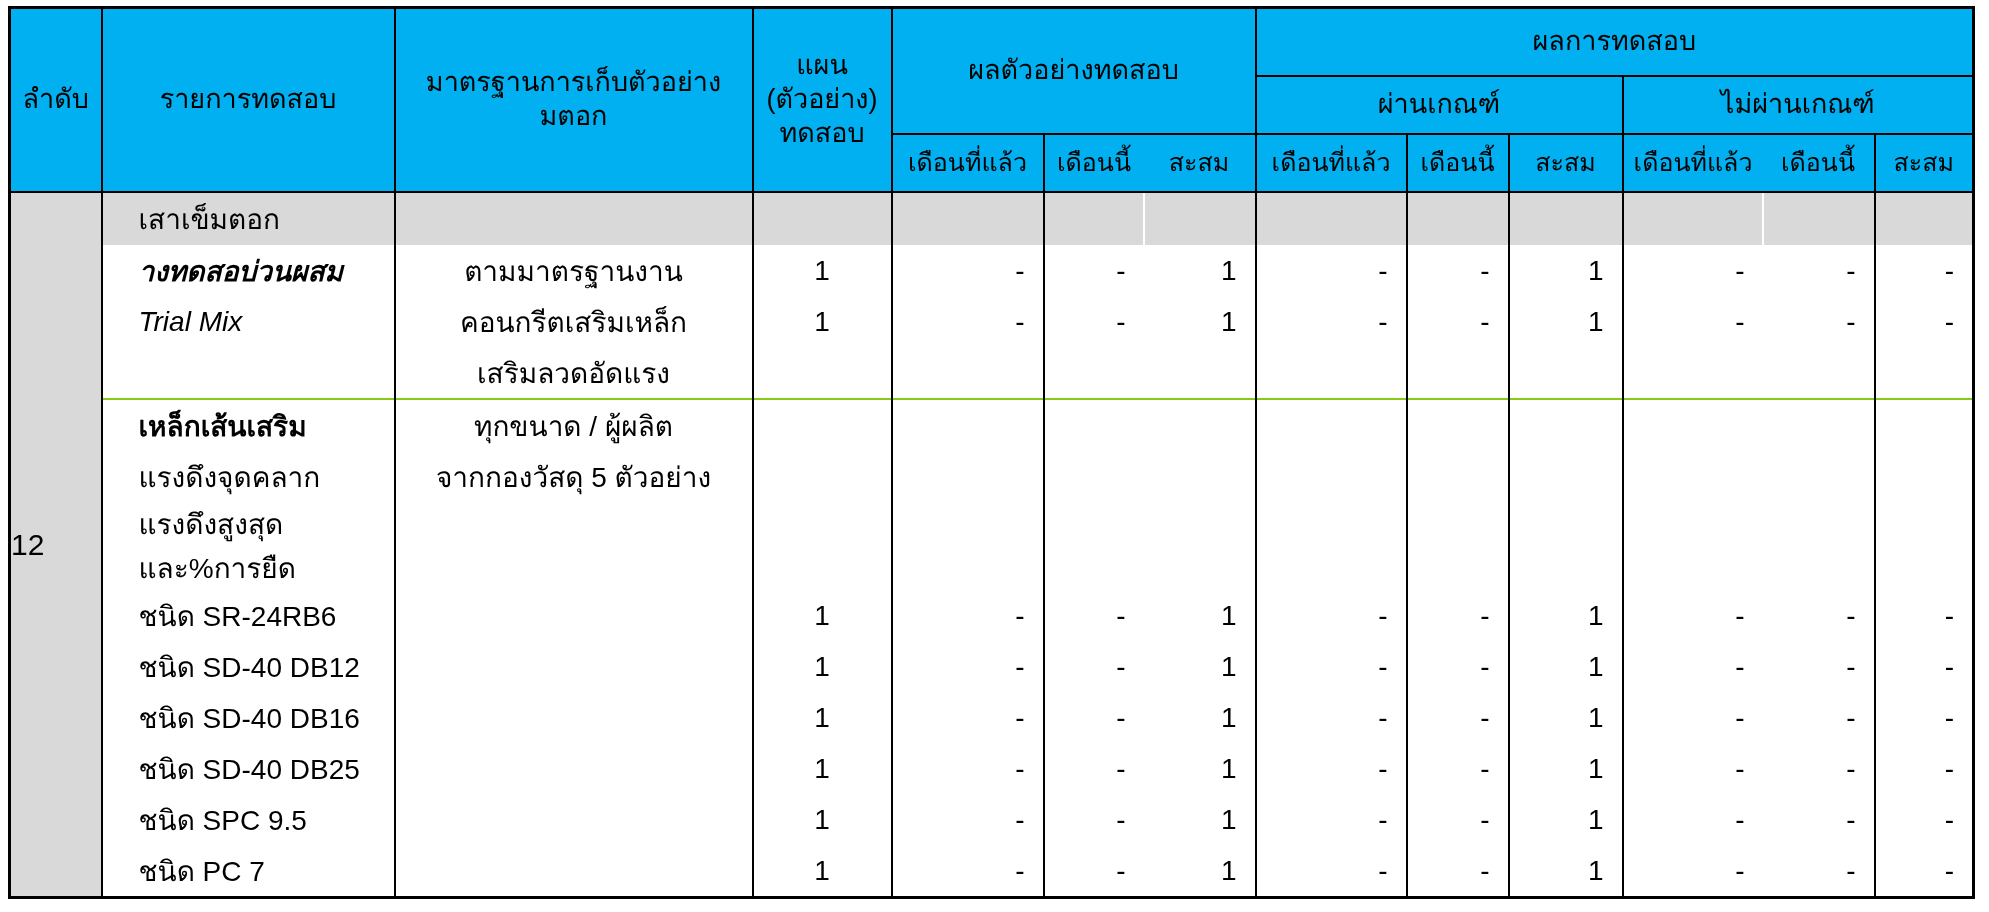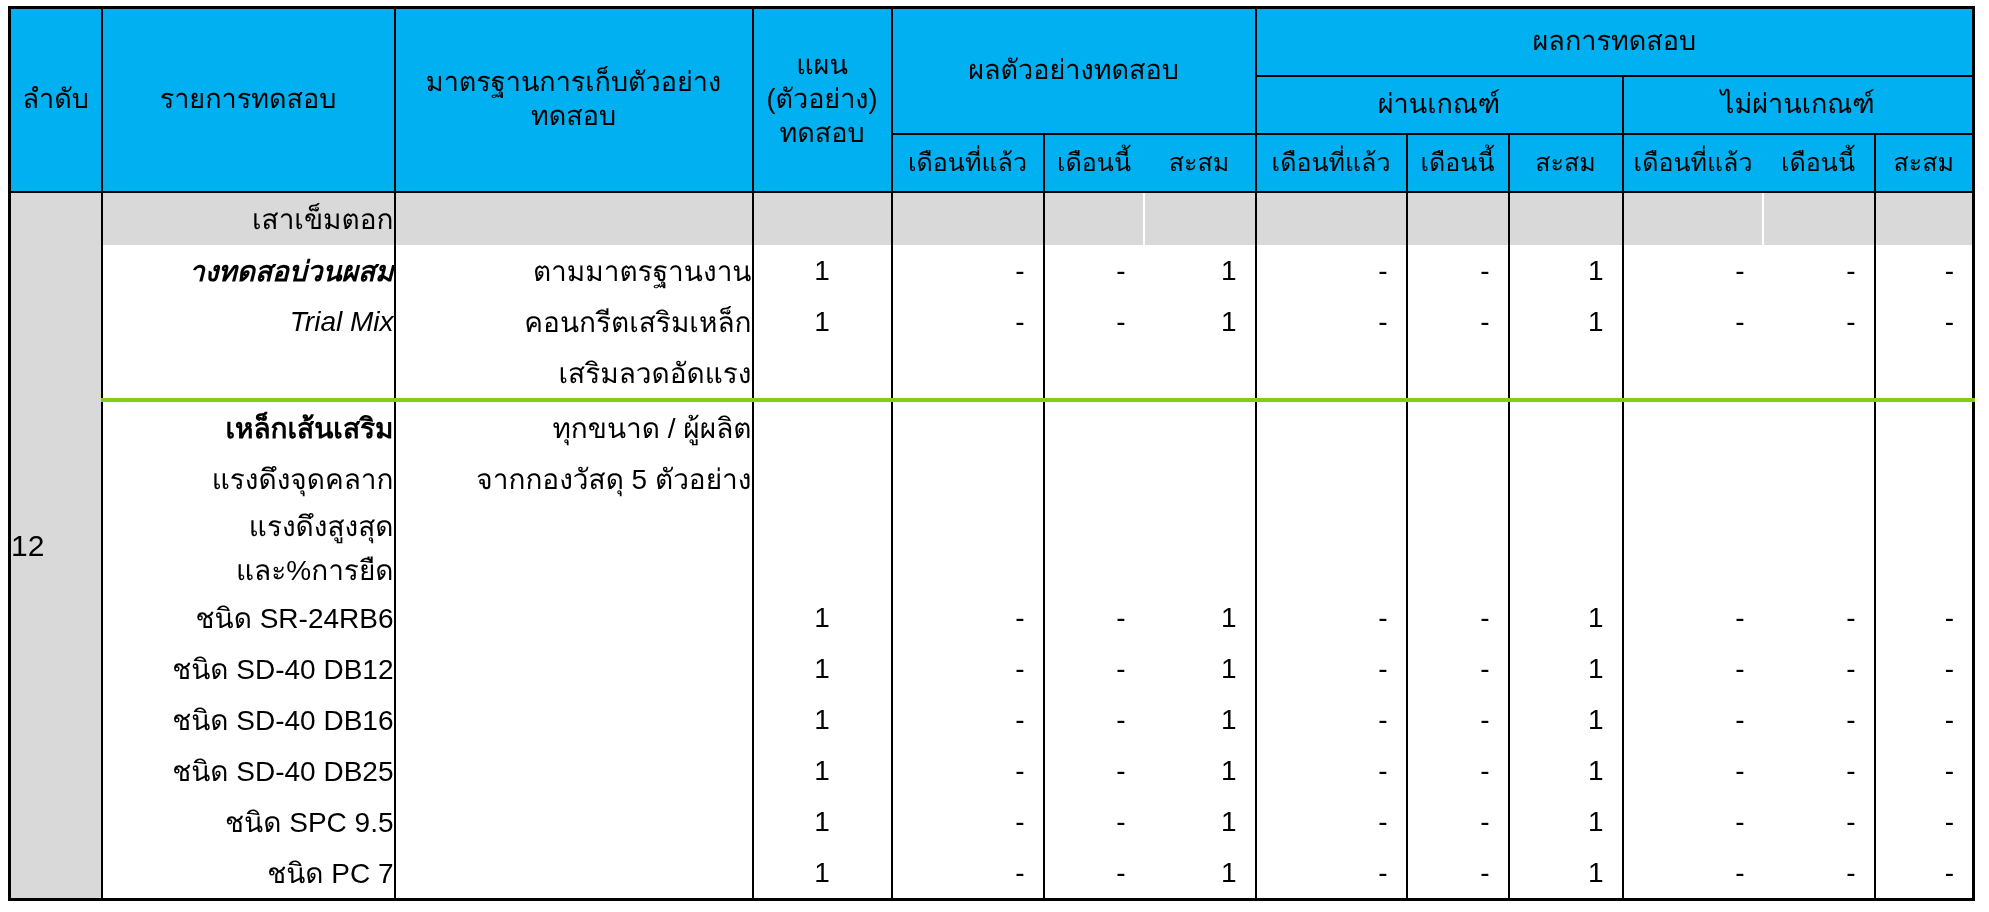--- a/index.html
+++ b/index.html
@@ -11,27 +11,27 @@
   
   thead th{background:#00B0F0;font-weight:normal;text-align:center;font-size:27px;
            border-right:2px solid #000;border-bottom:2px solid #000;white-space:pre-line;line-height:1.25;}
   thead tr.r1 th{height:66px;}
   thead tr.r2 th{height:56px;margin-left:24px;}
   thead tr.r3 th{height:56px;font-size:25px;}
   
   tbody td{font-size:28px;border-right:2px solid #000;height:51px;background:#fff;}
   tr.sectionrow td{background:#D9D9D9;height:52px;}
   td.c-order{font-size:30px;background:#fff;}
-  td.c-item{text-align:right;padding-left:24px;}
-  td.c-std{text-align:right;}
+  td.c-item{text-align:left;padding-left:36px;}
+  td.c-std{text-align:center;}
   td.c-plan{text-align:center;}
   td.c-val{text-align:right;padding-right:18px;}
   .nrb{border-right:none !important;}
   tr.sectionrow td.wrb{border-right:2px solid #fff !important;}
-  tr.sectiondiv td{border-top:4px solid #84cc16;}
+  tr.sectiondiv td{border-top:2px solid #84cc16;}
   .b-italic{font-weight:bold;font-style:italic;}
   .italic{font-style:italic;}
   .bold{font-weight:bold;}
 </style>
 </head>
 <body>
 
 <div id="screen">
   <table id="report">
     <colgroup>
@@ -47,21 +47,21 @@
         <col style="width:114px">
       <col style="width:140px">
         <col style="width:112px">
         <col style="width:99px">
     </colgroup>
     <thead>
       <tr class="r1">
         <th rowspan="3">ลำดับ</th>
         <th rowspan="3">รายการทดสอบ</th>
         <th rowspan="3">มาตรฐานการเก็บตัวอย่าง
-ทดสอบ</th>
+มตอก</th>
         <th rowspan="3">แผน
 (ตัวอย่าง)
 ทดสอบ</th>
         <th rowspan="2" colspan="3">ผลตัวอย่างทดสอบ</th>
         <th colspan="6" class="nrb">ผลการทดสอบ</th>
       </tr>
       <tr class="r2">
         <th colspan="3">ผ่านเกณฑ์</th>
         <th colspan="3" class="nrb">ไม่ผ่านเกณฑ์</th>
       </tr>

